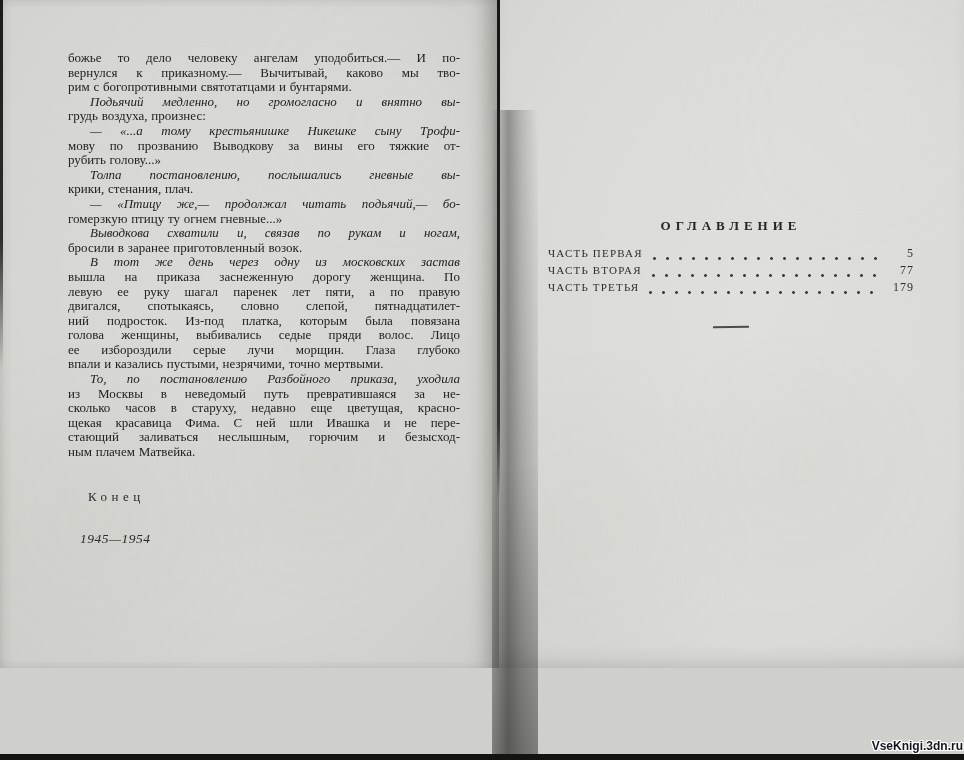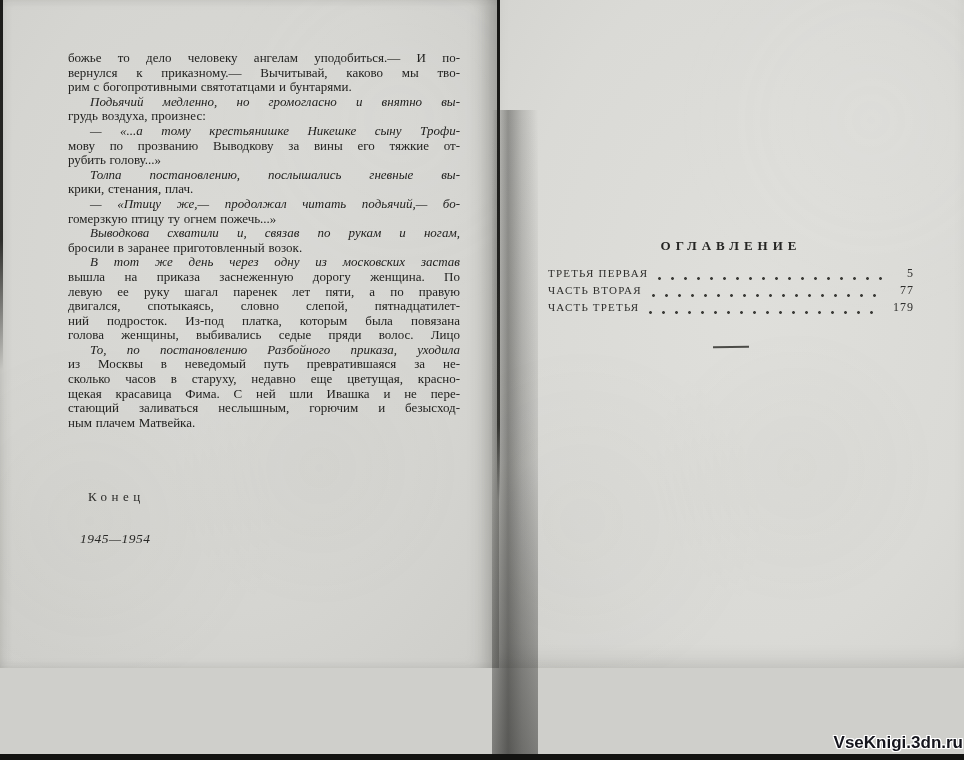--- a/index.html
+++ b/index.html
@@ -44,36 +44,36 @@
   .line{text-align:justify;text-align-last:justify;white-space:nowrap;}
   .line.last{text-align-last:left;white-space:normal;}
   .line.indent{text-indent:22px;font-style:italic;}
 
   .end-word{position:absolute;left:68px;top:489px;width:392px;
     font-size:13px;letter-spacing:4.5px;color:#2a2a28;transform:translateX(20px);}
   .years{position:absolute;left:80px;top:531px;font-size:13.5px;font-style:italic;
     color:#2a2a28;letter-spacing:.5px;}
 
   
-  .toc-wrap{position:absolute;left:49px;top:238px;width:366px;color:#2b2b29;}
+  .toc-wrap{position:absolute;left:49px;top:218px;width:366px;color:#2b2b29;}
   .toc-heading{text-align:center;font-weight:bold;font-size:13px;letter-spacing:5px;
     margin:0 0 12px 0;color:#262624;}
   .toc-row{display:flex;align-items:baseline;height:17px;font-size:11px;
     letter-spacing:1.2px;color:#2e2e2c;}
   .toc-label{white-space:nowrap;}
   .toc-leader{flex:1;height:3px;align-self:flex-end;margin:0 6px 3px 10px;
     background-image:radial-gradient(circle at 1.5px 1.5px, #3c3c38 1.1px, rgba(0,0,0,0) 1.7px);
     background-size:13px 3px;background-repeat:repeat-x;}
   .toc-page{width:26px;text-align:right;font-size:12px;letter-spacing:1px;}
   .toc-rule{width:36px;height:2px;background:#4c4c48;margin:29px auto 0 auto;
     transform:rotate(-.8deg);}
 
   
   .watermark{position:absolute;right:1px;bottom:7px;
-    font-family:"Liberation Sans", sans-serif;font-weight:bold;font-size:17px;
+    font-family:"Liberation Sans", sans-serif;font-weight:bold;font-size:12px;
     color:#15151d;letter-spacing:0;
     text-shadow:-1px -1px 0 #fff,1px -1px 0 #fff,-1px 1px 0 #fff,1px 1px 0 #fff,
                 0 -1px 0 #fff,0 1px 0 #fff,-1px 0 0 #fff,1px 0 0 #fff;}
 </style>
 </head>
 <body>
 
 <div class="scan">
 
   <div class="page page-left">
@@ -92,54 +92,56 @@
           <div class="line indent">— «...а тому крестьянишке Никешке сыну Трофи-</div>
           <div class="line">мову по прозванию Выводкову за вины его тяжкие от-</div>
           <div class="line last">рубить голову...»</div>
         </div>
         <div class="para">
           <div class="line indent">Толпа постановлению, послышались гневные вы-</div>
           <div class="line last">крики, стенания, плач.</div>
         </div>
         <div class="para">
           <div class="line indent">— «Птицу же,— продолжал читать подьячий,— бо-</div>
-          <div class="line last">гомерзкую птицу ту огнем пожечь...»</div>
+          <div class="line last">гомерзкую птицу ту огнем гневные...»</div>
         </div>
         <div class="para">
           <div class="line indent">Выводкова схватили и, связав по рукам и ногам,</div>
           <div class="line last">бросили в заранее приготовленный возок.</div>
         </div>
         <div class="para">
           <div class="line indent">В тот же день через одну из московских застав</div>
           <div class="line">вышла на приказа заснеженную дорогу женщина. По</div>
           <div class="line">левую ее руку шагал паренек лет пяти, а по правую</div>
           <div class="line">двигался, спотыкаясь, словно слепой, пятнадцатилет-</div>
           <div class="line">ний подросток. Из-под платка, которым была повязана</div>
           <div class="line">голова женщины, выбивались седые пряди волос. Лицо</div>
+          <div class="line">ее избороздили серые лучи морщин. Глаза глубоко</div>
+          <div class="line last">впали и казались пустыми, незрячими, точно мертвыми.</div>
         </div>
         <div class="para">
           <div class="line indent">То, по постановлению Разбойного приказа, уходила</div>
           <div class="line">из Москвы в неведомый путь превратившаяся за не-</div>
           <div class="line">сколько часов в старуху, недавно еще цветущая, красно-</div>
           <div class="line">щекая красавица Фима. С ней шли Ивашка и не пере-</div>
           <div class="line">стающий заливаться неслышным, горючим и безысход-</div>
           <div class="line last">ным плачем Матвейка.</div>
         </div>
       </div>
     <div class="end-word">Конец</div>
     <div class="years">1945—1954</div>
   </div>
 
   <div class="page page-right">
     <div class="mottle"></div>
     <div class="toc-wrap">
       <div class="toc-heading">ОГЛАВЛЕНИЕ</div>
       <div id="tocRows">
           <div class="toc-row">
-            <span class="toc-label">ТРЕТЬЯ ПЕРВАЯ</span>
+            <span class="toc-label">ЧАСТЬ ПЕРВАЯ</span>
             <span class="toc-leader"></span>
             <span class="toc-page">5</span>
           </div>
           <div class="toc-row">
             <span class="toc-label">ЧАСТЬ ВТОРАЯ</span>
             <span class="toc-leader"></span>
             <span class="toc-page">77</span>
           </div>
           <div class="toc-row">
             <span class="toc-label">ЧАСТЬ ТРЕТЬЯ</span>

